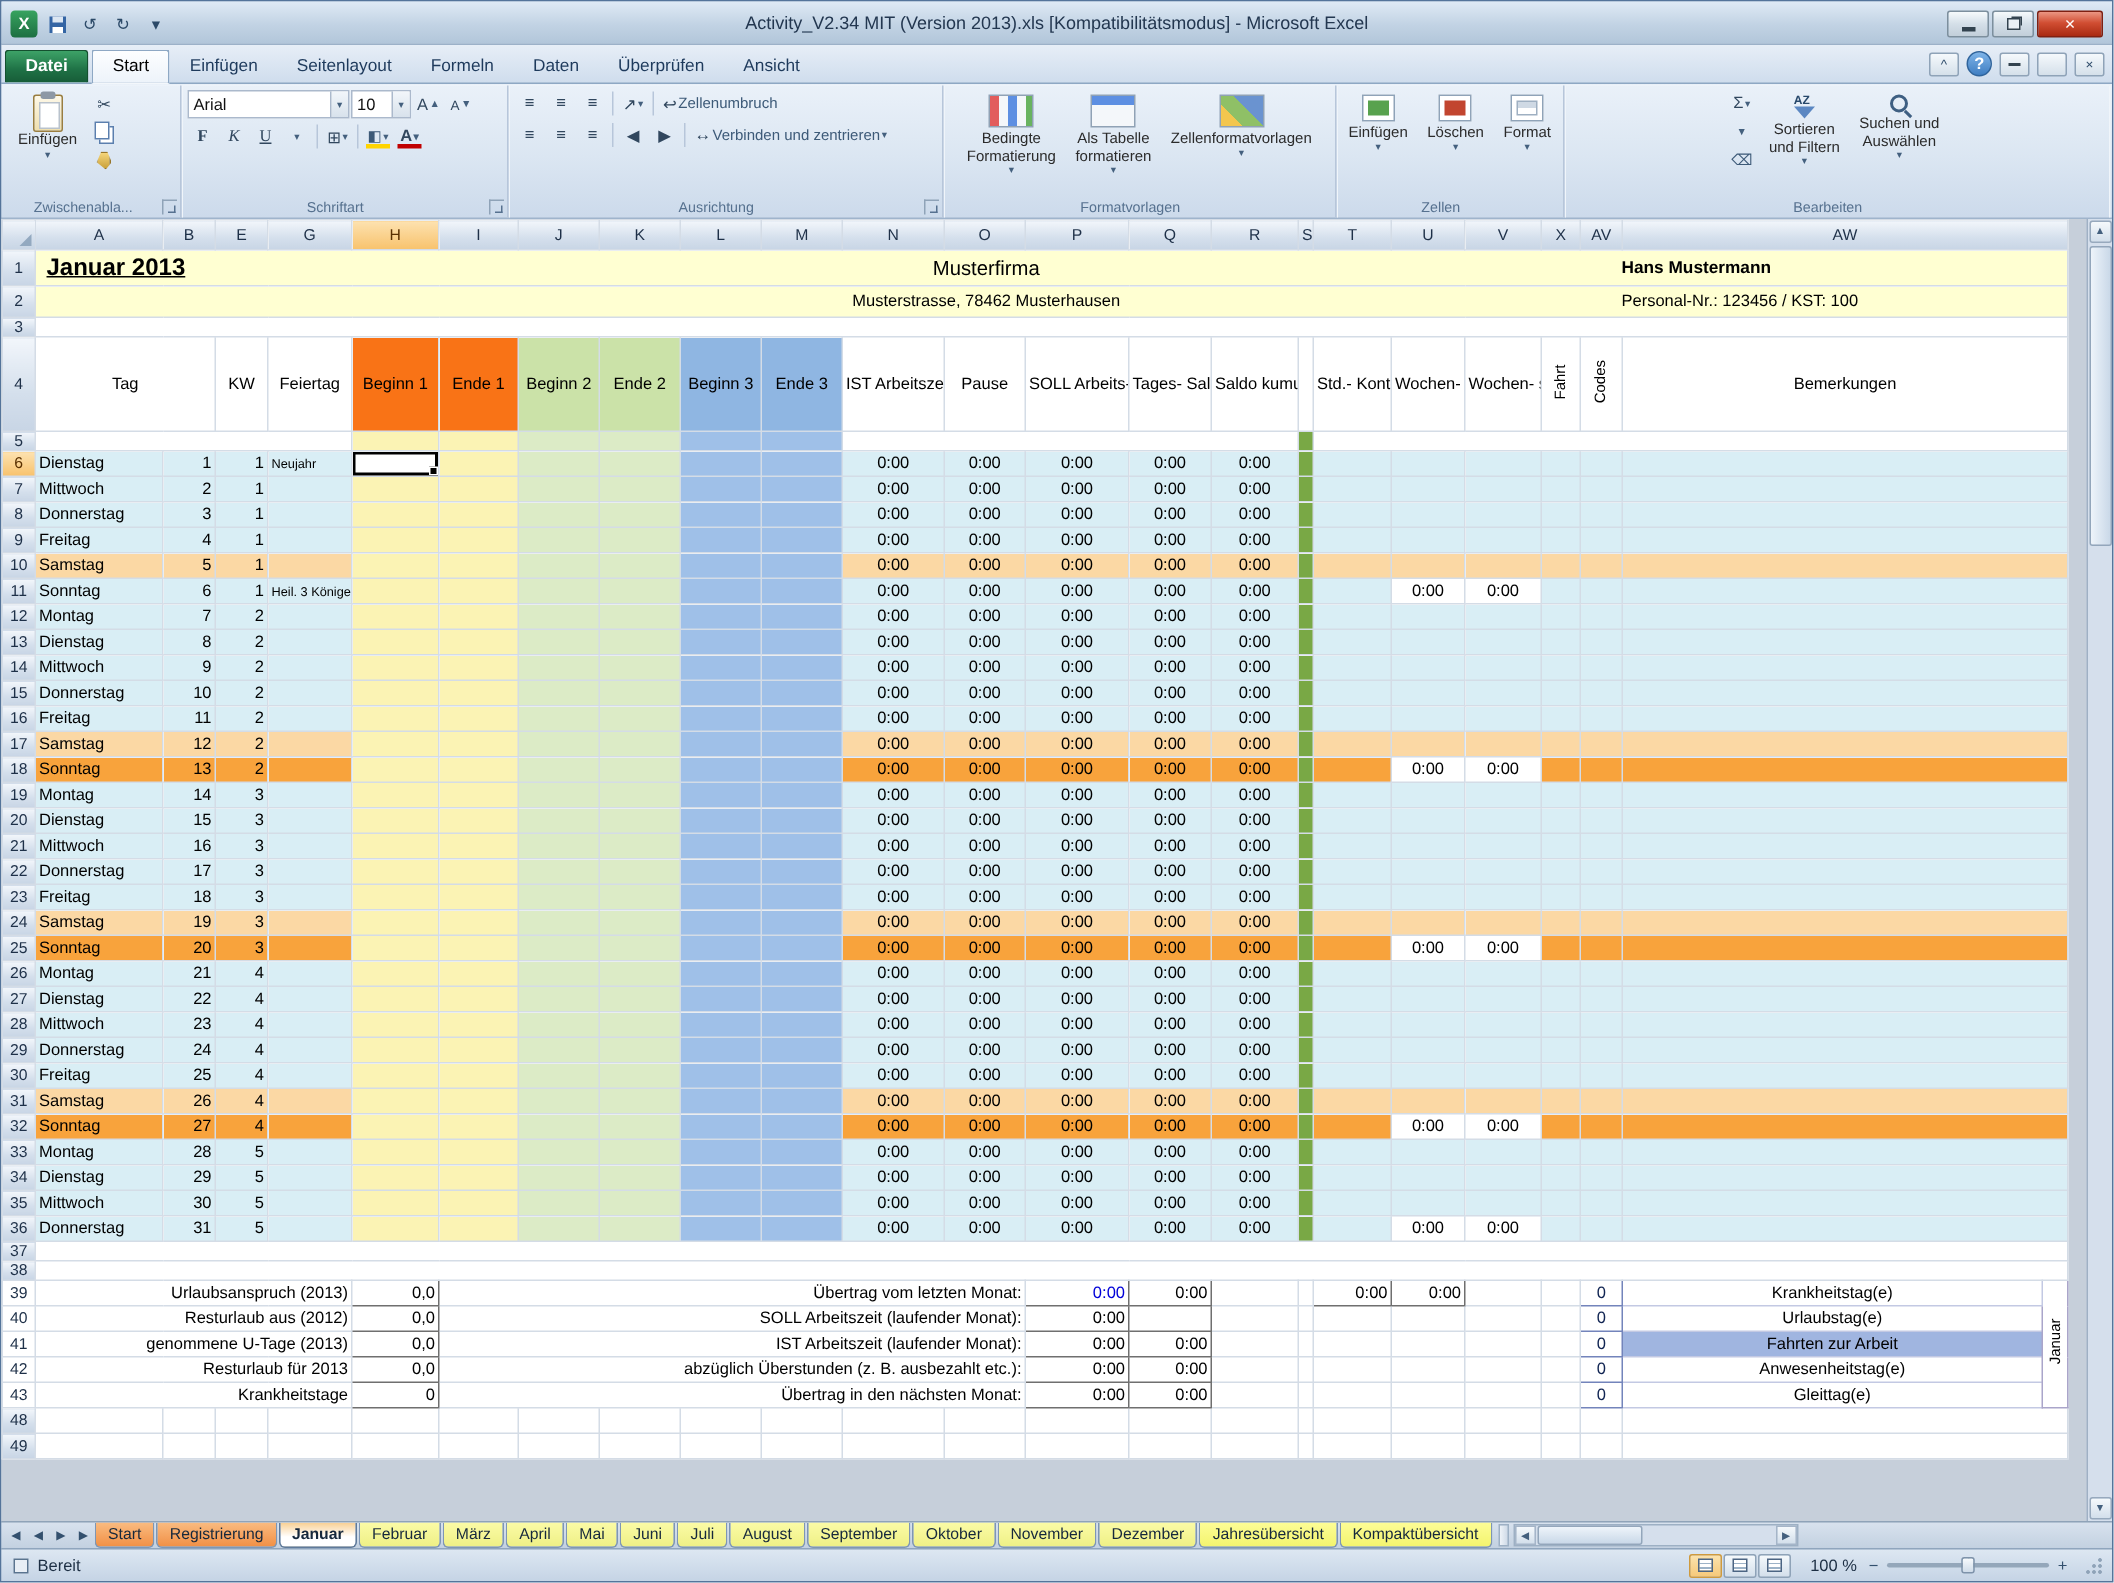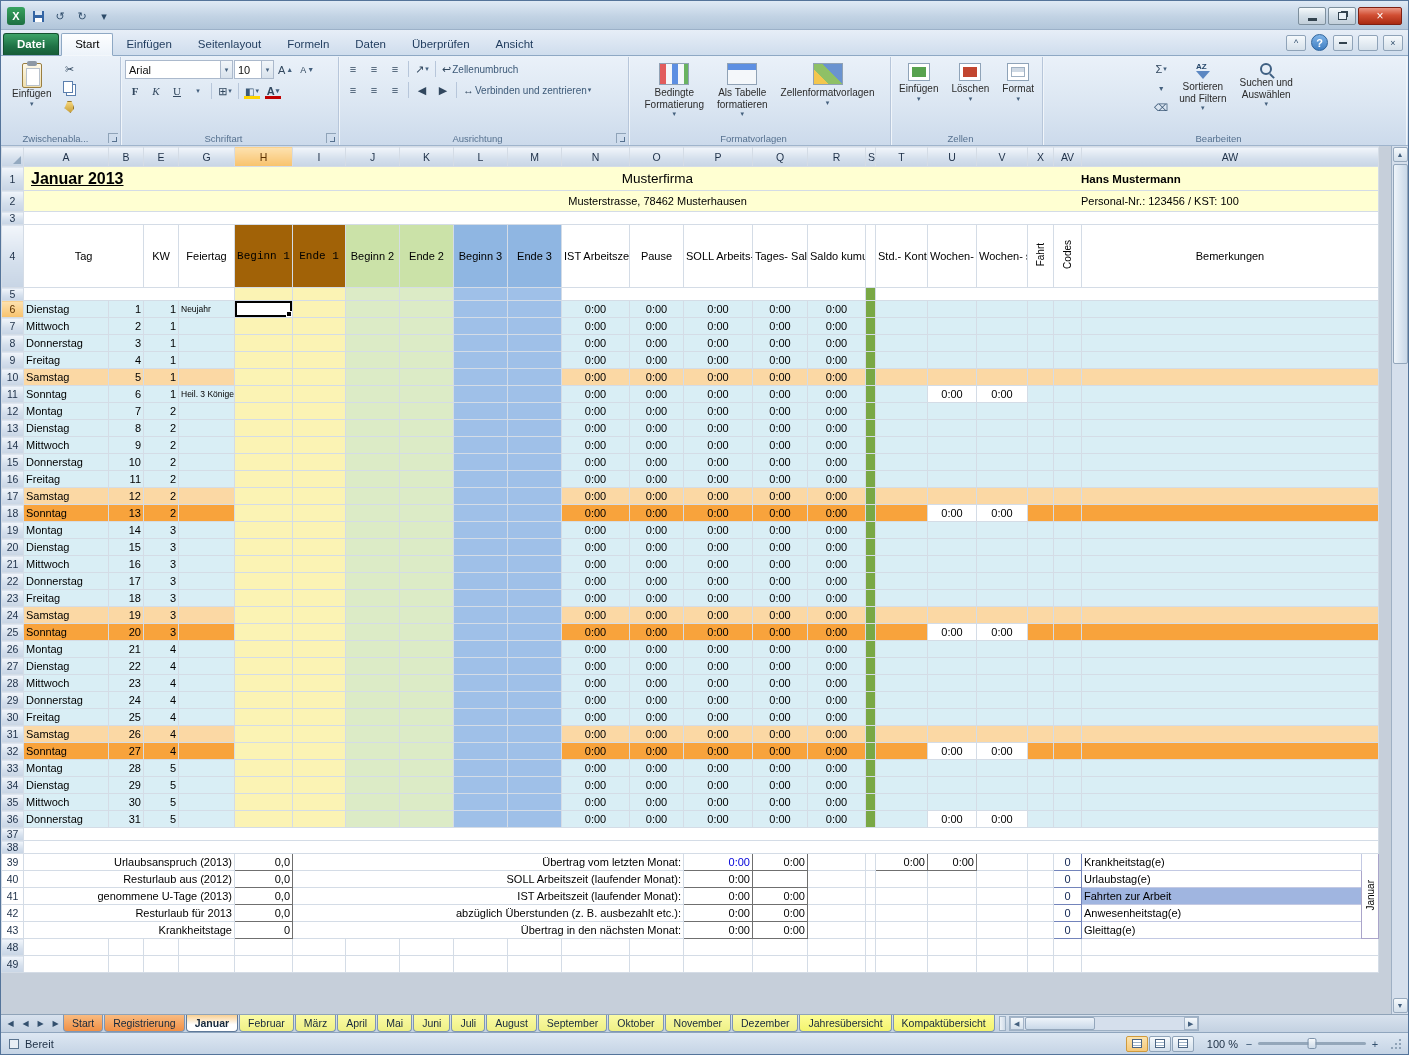--- a/index.html
+++ b/index.html
@@ -127,21 +127,21 @@
   .b-company { font-weight: normal; font-size: 13.5px; }
   .b-addr { font-size: 11px; }
   .b-right { width: 297px; flex: 0 0 297px; text-align: left; padding-left: 2px; }
   .b-emp { font-weight: bold; font-size: 11.5px; }
   .b-pers { font-size: 11px; }
   tr.rsp12 { height: 12px; } tr.rh6 { height: 6px; } tr.rh9 { height: 9px; }
   td.pl { background: #fff; border-color: #e7ecf2; }
   tr.rhdr { height: 63px; }
   td.hc { background: #fff; border: 1px solid #4e4e4e; text-align: center; white-space: pre-line; line-height: 1.15; font-size: 11px; }
   td.hs { background: #fff; border: 1px solid #9aa6b4; }
-  td.band-yh { background: #a16207; font-family: Liberation Mono, monospace; } td.band-gh { background: #CBE2A8; } td.band-bh { background: #8FB6E2; }
+  td.band-yh { background: #f97316; } td.band-gh { background: #CBE2A8; } td.band-bh { background: #8FB6E2; }
   .vtext { writing-mode: vertical-rl; transform: rotate(180deg); display: inline-block; font-size: 10px; line-height: 1.1; }
   tr.rday { height: 17px; }
   tr.rday td { border-color: #b7c1cb; }
   td.band-y { background: #FBF3B4; } td.band-g { background: #DCEBC6; } td.band-b { background: #9FC0E8; }
   td.scol { background: #79A845; border-color: #6c9639; }
   tr.k-wd td.c-row, tr.k-hol td.c-row { background: #D9EEF5; }
   tr.k-sa td.c-row { background: #FBD8A4; }
   tr.k-so td.c-row { background: #F8A33C; }
   td.c-tag { padding-left: 3px; }
   td.c-num { text-align: right; padding-right: 4px; }
@@ -154,21 +154,21 @@
   tr.rsum { height: 17px; }
   tr.rsum td { border-color: #fff; background: #fff; }
   td.sum-llabel { background: #FFFFD6; border-color: #f2f2c6; text-align: right; padding-right: 5px; }
   td.sum-lval { border: 1px solid #6f6f6f !important; text-align: right; padding-right: 4px; background: #fff; }
   td.sum-mlabel { text-align: right; padding-right: 5px; }
   td.sum-mlabel.bold, td.sum-v.bold { font-weight: bold; }
   td.sum-v { border: 1px solid #6f6f6f !important; text-align: right; padding-right: 4px; }
   td.sum-v.blue { color: #0000D8; }
   td.sum-t { border: 1px solid #6f6f6f !important; text-align: right; padding-right: 4px; }
   td.sum-count { background: #96A7D9; border: 1px solid #7384bb !important; color: #102452; text-align: center; }
-  td.sum-rlabel { background: #DCE0F2; border: 1px solid #c3c9e3 !important; padding-left: 4px; }
+  td.sum-rlabel { background: #DCE0F2; border: 1px solid #c3c9e3 !important; padding-left: 4px; text-align: center; }
   td.sum-rlabel.hl { background: #A0B5E0; }
   td.sum-month { background: #CCC7E2; border: 1px solid #aaa5ca !important; text-align: center; }
   tr.rempty { height: 17px; }
   td.cg { background: #fff; border-color: #dce3eb; }
 
   .vscroll { width: 17px; flex: 0 0 17px; background: #d5dfec; border-left: 1px solid #9fb0c4; display: flex; flex-direction: column; align-items: center; padding: 1px; }
   .vs-btn { width: 15px; height: 15px; background: linear-gradient(#f5f9fc, #d3dfeb); border: 1px solid #97a9bd; border-radius: 2px;
     font-size: 7px; color: #44607e; display: flex; align-items: center; justify-content: center; }
   .vs-thumb { width: 15px; height: 200px; background: linear-gradient(90deg, #eef4fa, #c9d8e8); border: 1px solid #93a6bb; border-radius: 2px; margin-top: 2px; }
   .vs-fill { flex: 1; }
@@ -224,20 +224,21 @@
   <div class="titlebar">
     <div class="qat">
       <div class="app-icon">X</div>
       <div class="qbtn">
           <span class="ico-save"></span>
         </div>
       <div class="qbtn">↺</div>
       <div class="qbtn">↻</div>
       <div class="qbtn">▾</div>
     </div>
+    <div class="title">Activity_V2.34 MIT (Version 2013).xls  [Kompatibilitätsmodus]  -  Microsoft Excel</div>
     <div class="win-controls">
       <div class="wbtn">
           <span class="bar"></span>
         </div>
       <div class="wbtn">
           <span class="rest"></span>
         </div>
       <div class="wbtn close">×</div>
     </div>
   </div>

